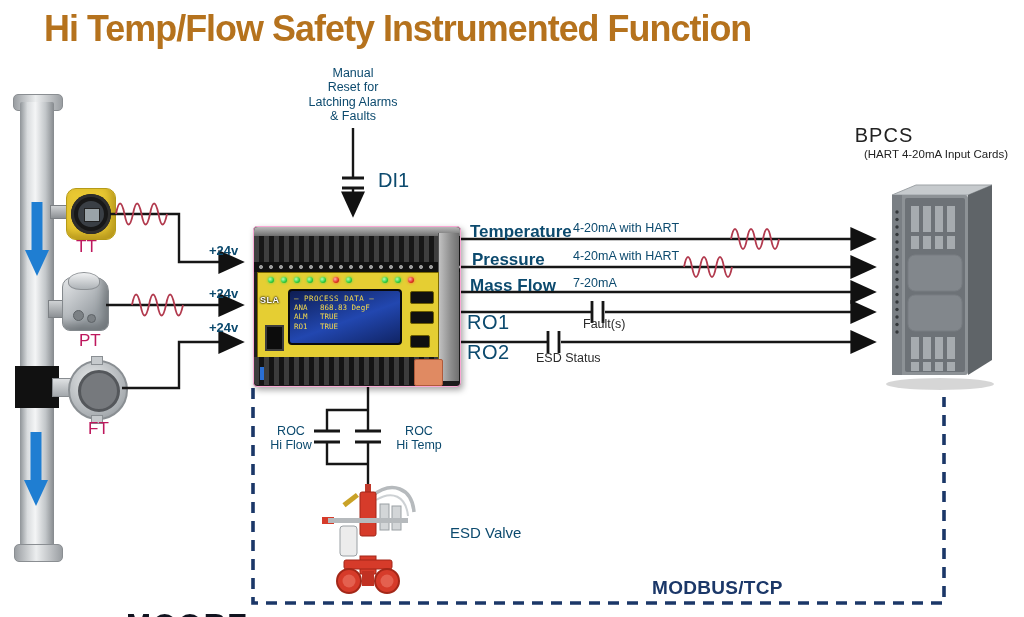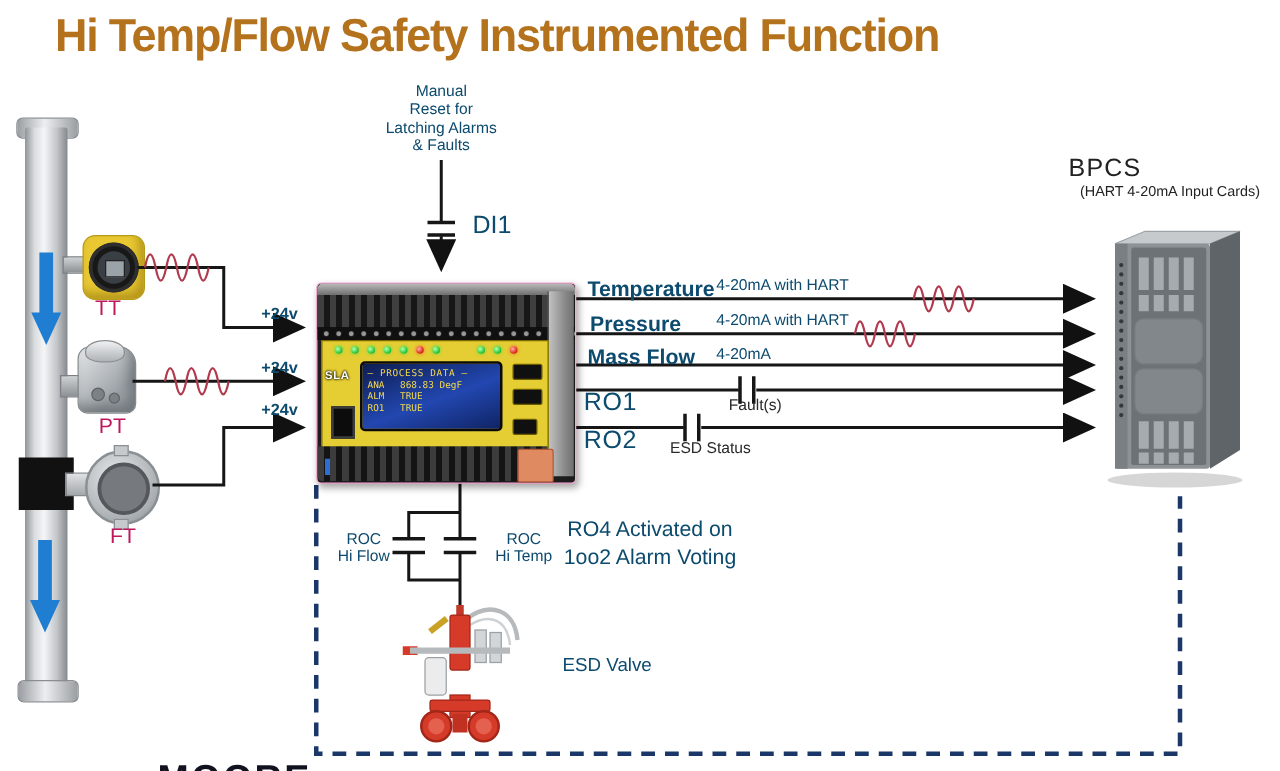--- a/index.html
+++ b/index.html
@@ -302,34 +302,33 @@
 
   <div class="lbl p24" style="left:209px;top:244px;">+24v</div>
   <div class="lbl p24" style="left:209px;top:287px;">+24v</div>
   <div class="lbl p24" style="left:209px;top:321px;">+24v</div>
 
   <div class="lbl sig-name" style="left:470px;top:222px;">Temperature</div>
   <div class="lbl sig-type" style="left:573px;top:221px;">4-20mA with HART</div>
   <div class="lbl sig-name" style="left:472px;top:250px;">Pressure</div>
   <div class="lbl sig-type" style="left:573px;top:249px;">4-20mA with HART</div>
   <div class="lbl sig-name" style="left:470px;top:276px;">Mass Flow</div>
-  <div class="lbl sig-type" style="left:573px;top:276px;">4-20mA</div>
+  <div class="lbl sig-type" style="left:573px;top:276px;">7-20mA</div>
 
   <div class="lbl ro-name" style="left:467px;top:311px;">RO1</div>
   <div class="lbl contact-lbl" style="left:583px;top:317px;">Fault(s)</div>
   <div class="lbl ro-name" style="left:467px;top:341px;">RO2</div>
   <div class="lbl contact-lbl" style="left:536px;top:351px;">ESD Status</div>
 
   <div class="lbl bpcs-title center" style="left:804px;top:124px;width:160px;">BPCS</div>
   <div class="lbl bpcs-sub center" style="left:848px;top:148px;width:176px;">(HART 4-20mA Input Cards)</div>
 
   <div class="lbl multiline center note" style="left:262px;top:424px;width:58px;">ROC
 Hi Flow</div>
   <div class="lbl multiline center note" style="left:388px;top:424px;width:62px;">ROC
 Hi Temp</div>
-  <div class="lbl multiline center ro4cap" style="left:440px;top:413px;width:160px;">RO4 Activated on
-1oo2 Alarm Voting</div>
 
   <div class="lbl esd-lbl" style="left:450px;top:524px;">ESD Valve</div>
 
+  <div class="lbl modbus" style="left:652px;top:577px;">MODBUS/TCP</div>
 
   <div class="lbl logo-cut">MOORE</div>
 </div>
 
 </body></html>

